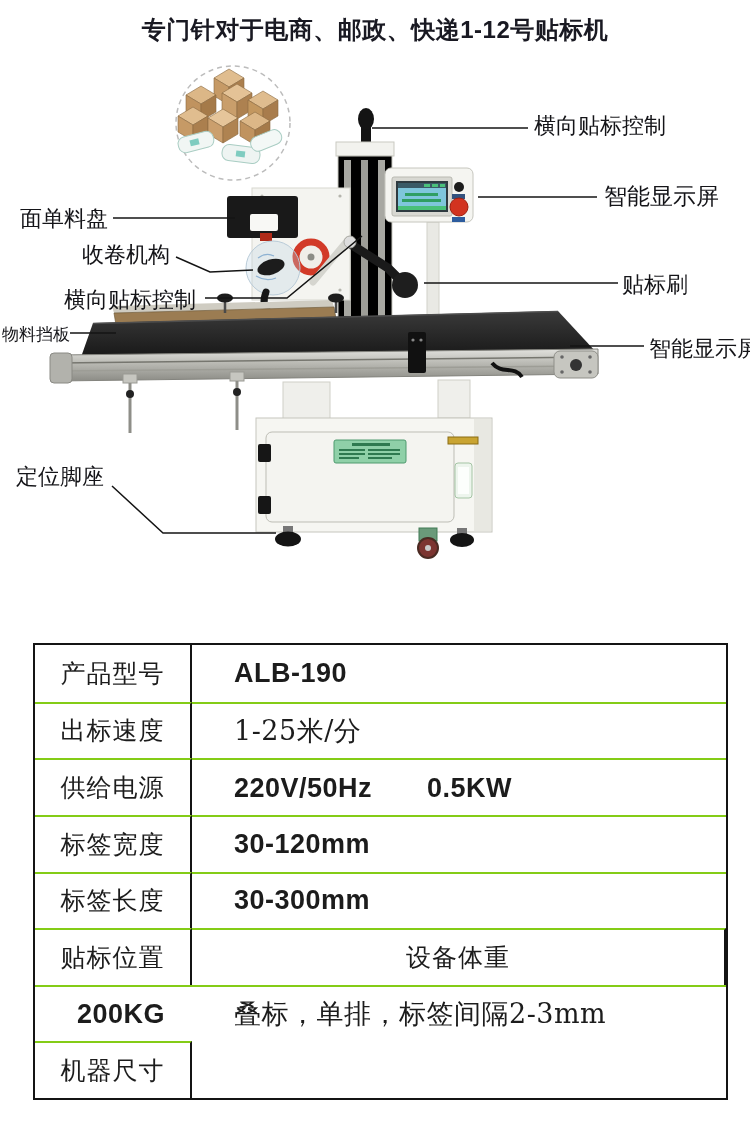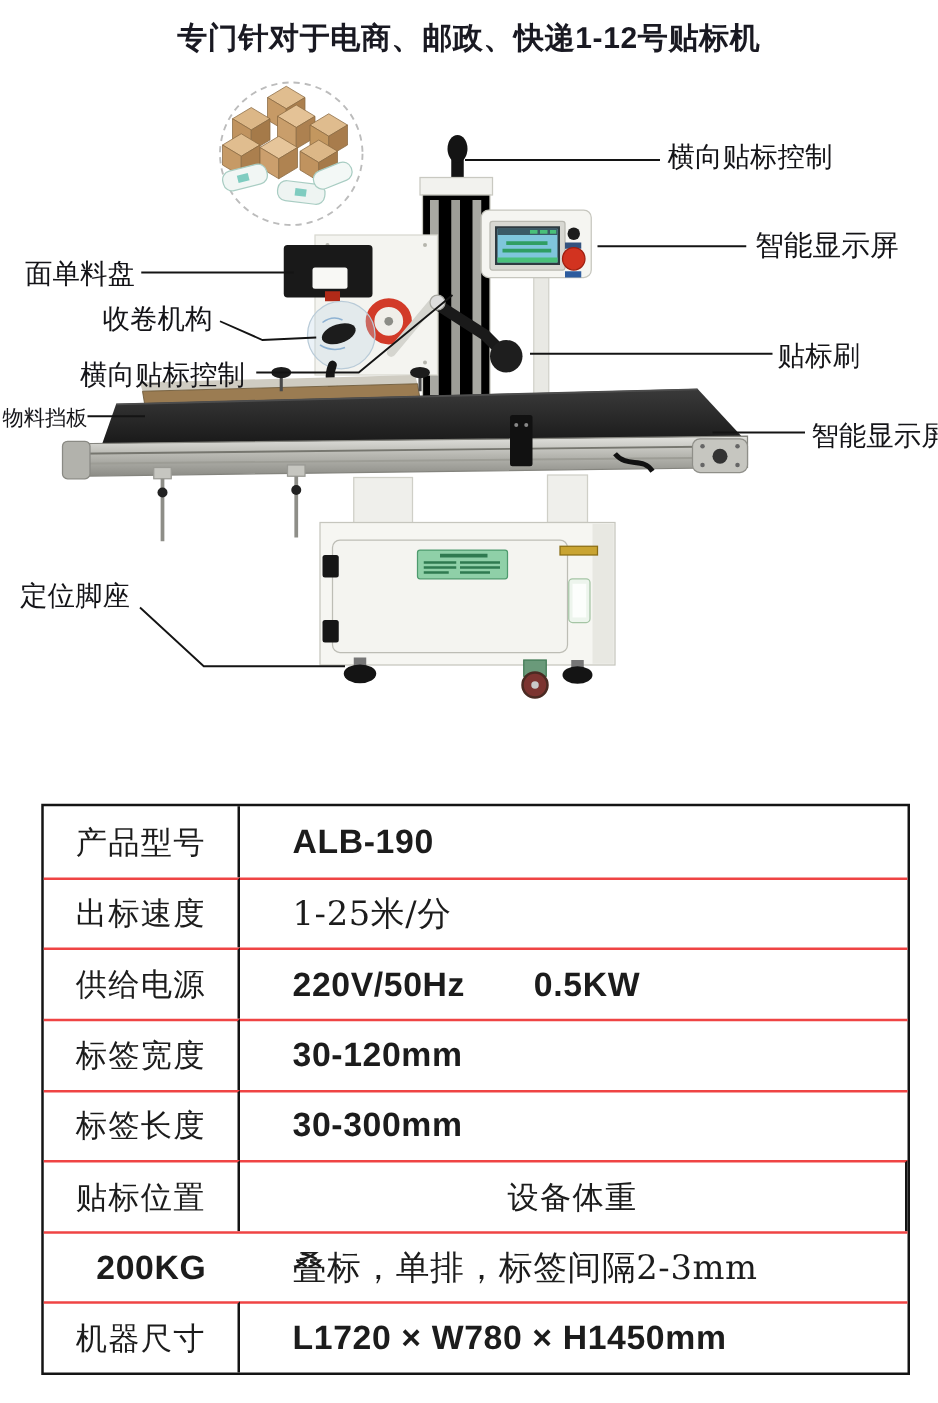--- a/index.html
+++ b/index.html
@@ -24,21 +24,21 @@
   .c4{left:16px;top:462px;font-size:22px;}
   .c5{left:534px;top:111px;font-size:22px;}
   .c6{left:604px;top:181px;font-size:23px;}
   .c7{left:622px;top:270px;font-size:22px;}
   .c8{left:649px;top:334px;font-size:22px;}
   .spec-table{
     position:absolute;left:33px;top:643px;width:695px;height:457px;
     border:2px solid #141414;display:grid;grid-template-columns:157px 1fr;
     grid-auto-rows:1fr;box-sizing:border-box;background:#fff;
   }
-  .cell{display:flex;align-items:center;box-sizing:border-box;border-top:2px solid #ef4444;color:#1c1c1c;}
+  .cell{display:flex;align-items:center;box-sizing:border-box;border-top:2px solid #84cc16;color:#1c1c1c;}
   .cell.r0{border-top:none;text-align:right;}
   .cell-label{
     justify-content:center;border-right:2px solid #141414;
     font-family:"DejaVu Serif","Liberation Serif",serif;font-size:25px;letter-spacing:1px;
   }
   .cell-value{padding-left:42px;font-size:27px;font-weight:600;letter-spacing:.5px;}
   .cell-value.kai{font-family:"DejaVu Serif","Liberation Serif",serif;font-weight:500;}
 </style>
 </head>
 <body>
@@ -251,14 +251,13 @@
   <div class="cell cell-value">220V/50Hz　　0.5KW</div>
   <div class="cell cell-label">标签宽度</div>
   <div class="cell cell-value">30-120mm</div>
   <div class="cell cell-label">标签长度</div>
   <div class="cell cell-value">30-300mm</div>
   <div class="cell cell-label">贴标位置</div>
   <div class="cell cell-label">设备体重</div>
   <div class="cell cell-value">200KG</div>
   <div class="cell cell-value kai">叠标，单排，标签间隔2-3mm</div>
   <div class="cell cell-label">机器尺寸</div>
-  <div class="cell cell-value">L1720 × W780 × H1450mm</div>
 </div>
 
 </body></html>

